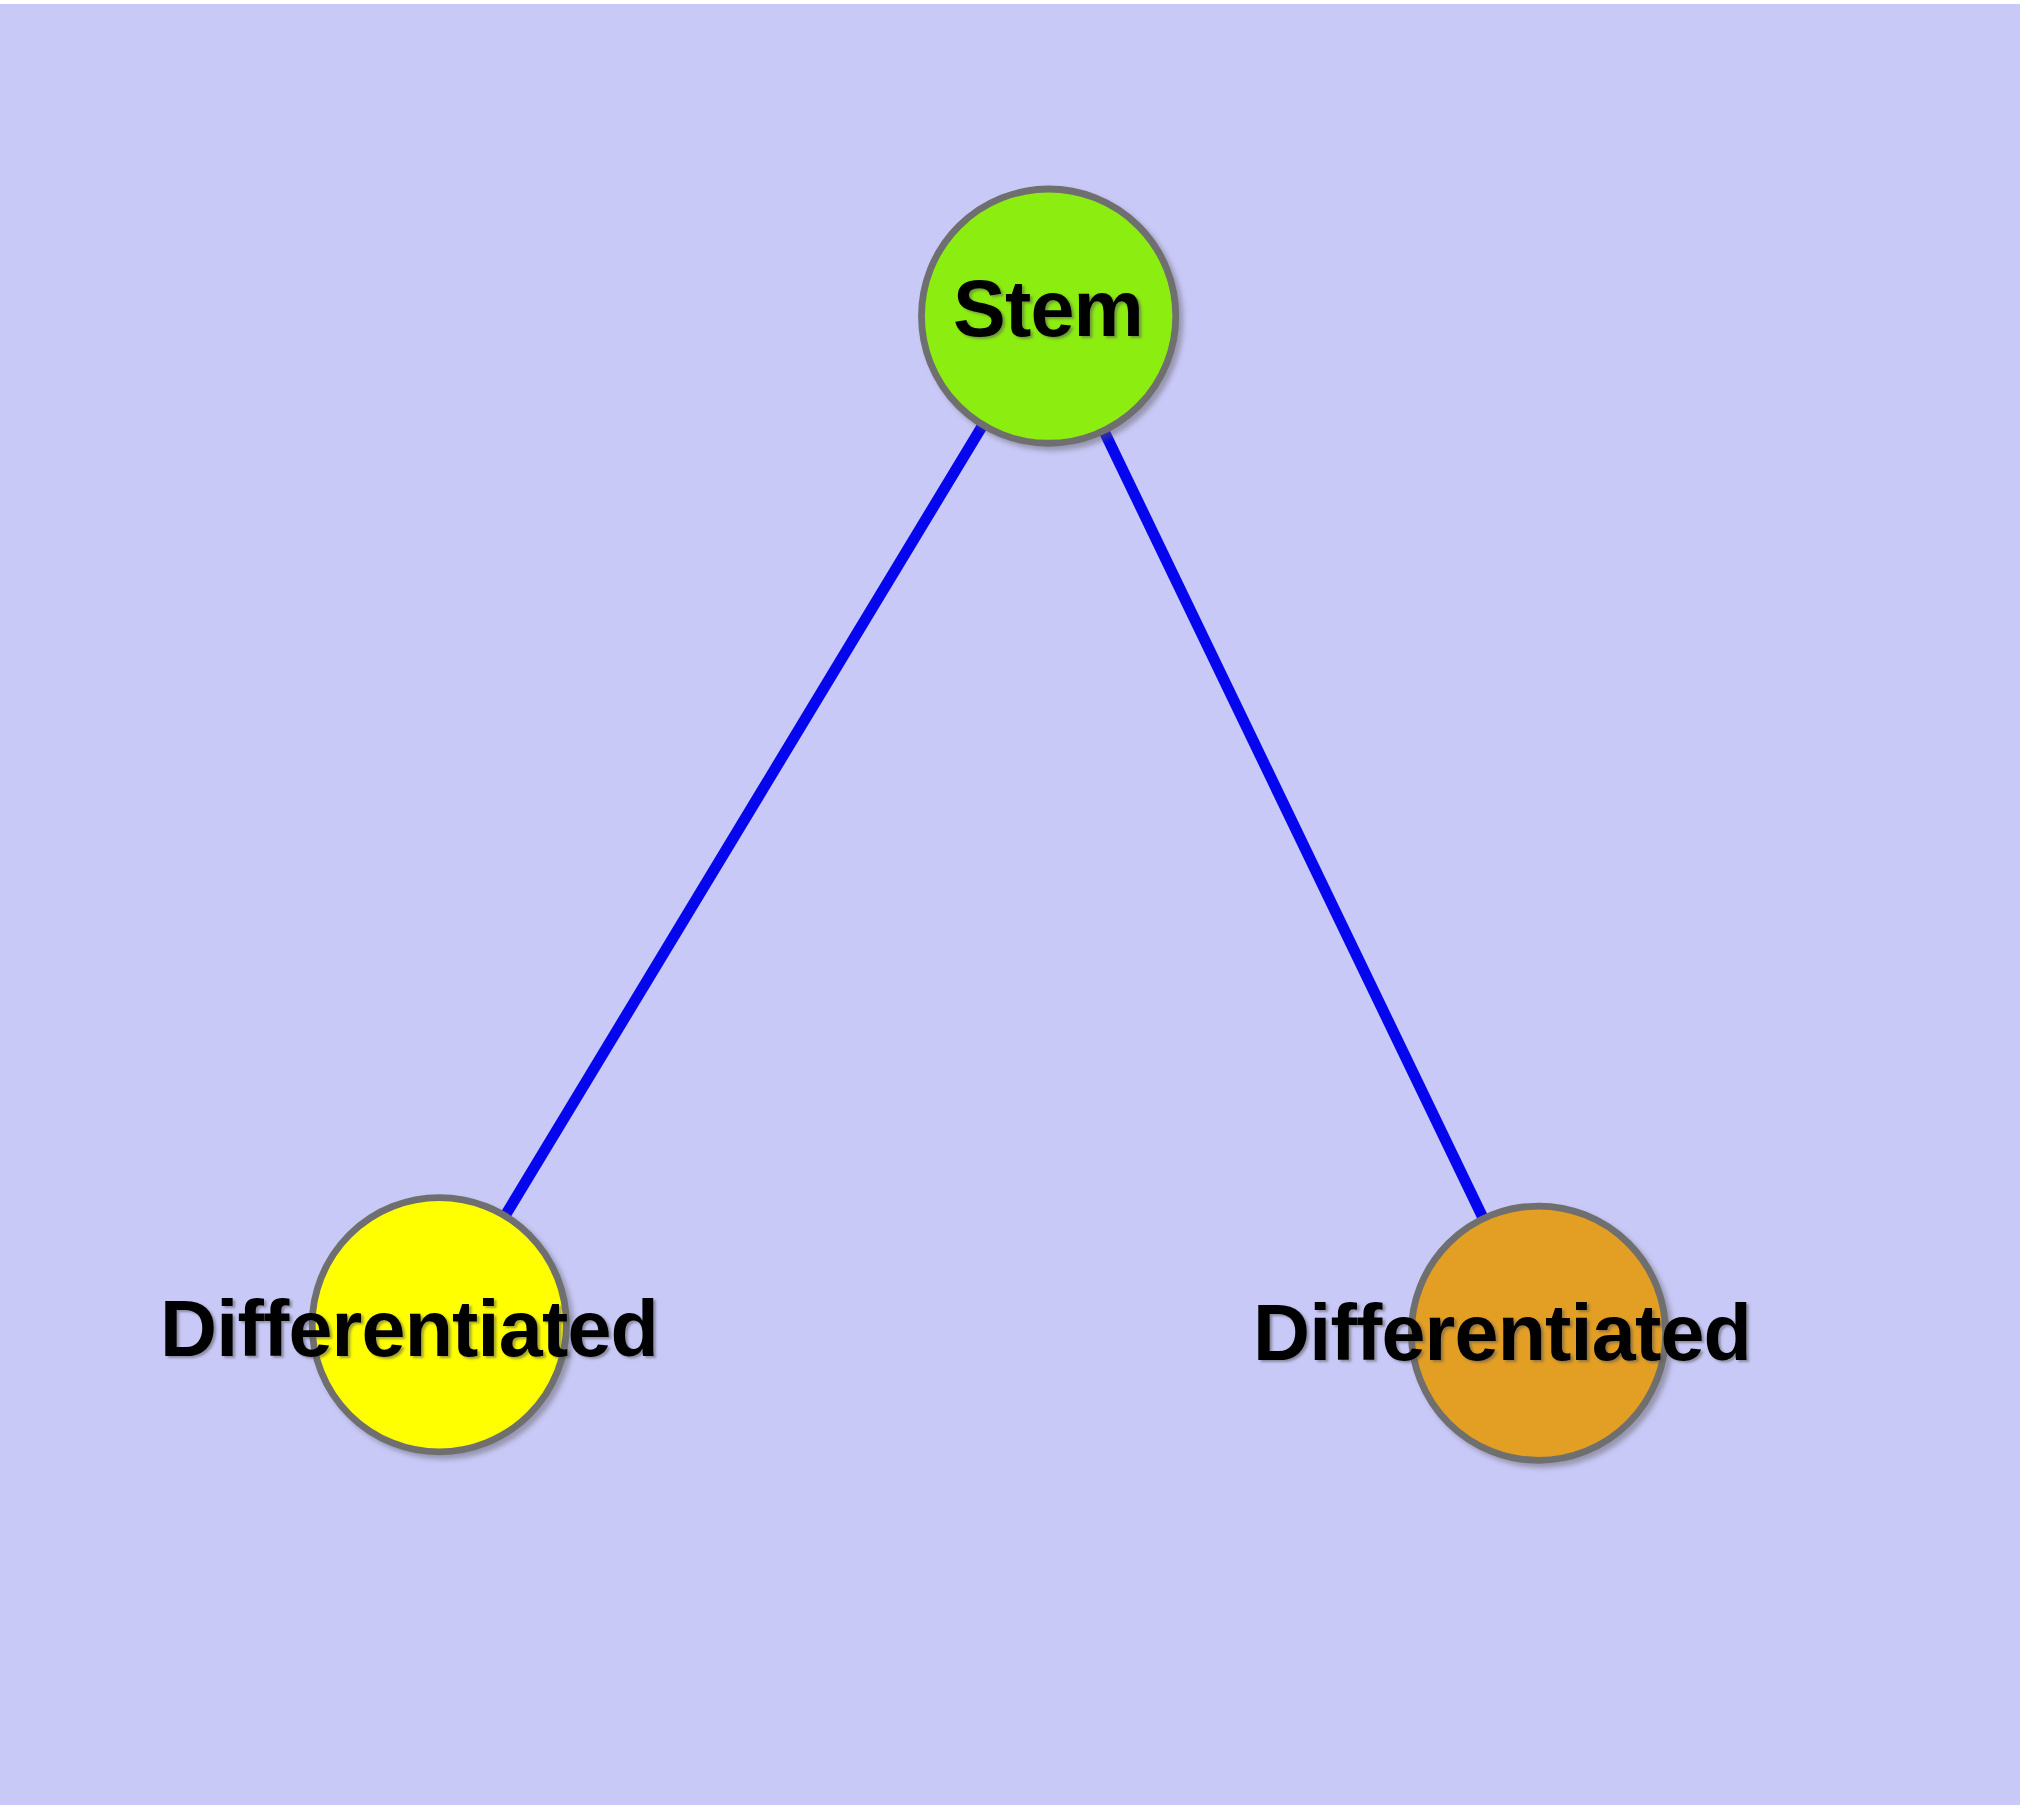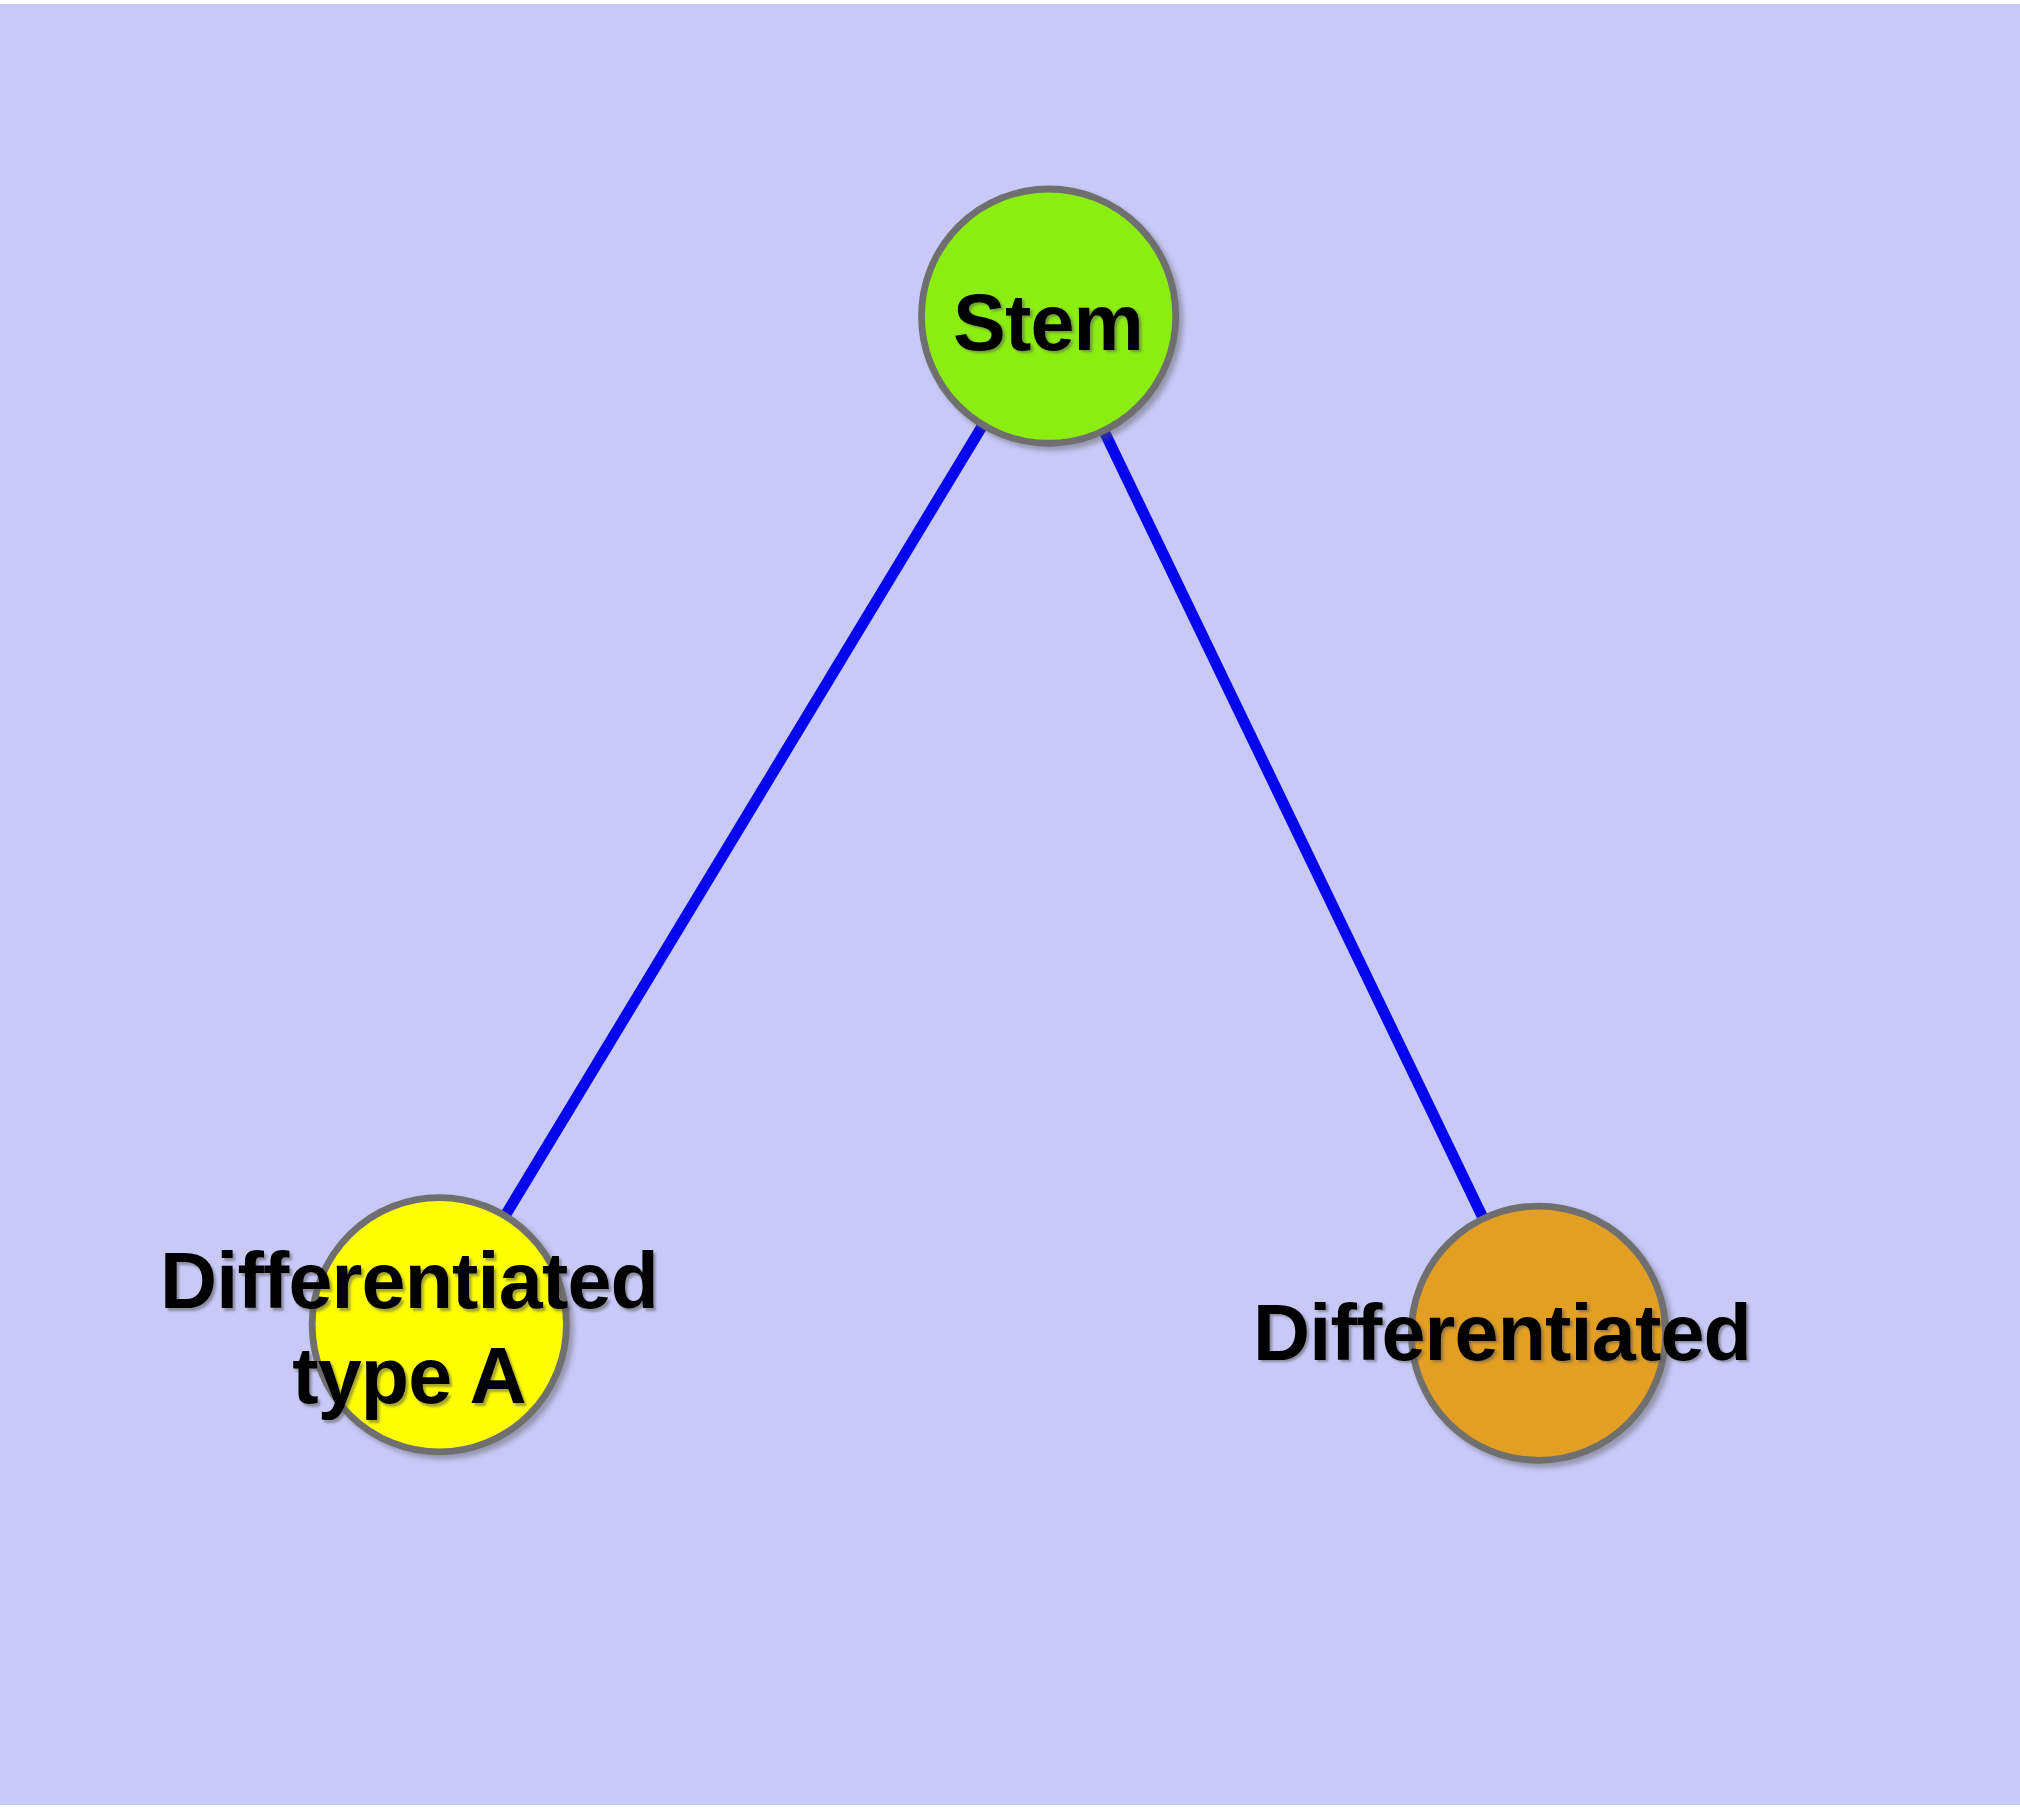--- a/index.html
+++ b/index.html
@@ -64,25 +64,24 @@
 <svg class="graph" viewBox="0 0 2384 2138" xmlns="http://www.w3.org/2000/svg">
 
   <line x1="1237" y1="373" x2="518" y2="1563" stroke-width="13" stroke="#0505EE"></line>
   <line x1="1237" y1="373" x2="1815" y2="1573" stroke-width="13" stroke="#0505EE"></line>
 
   <circle class="node-circle" cx="1237" cy="373" r="150" stroke-width="8" fill="#8BEE10" stroke="#6F6F6F"></circle>
   <circle class="node-circle" cx="518" cy="1563" r="150" stroke-width="8" fill="#FFFF00" stroke="#6F6F6F"></circle>
   <circle class="node-circle" cx="1815" cy="1573" r="150" stroke-width="8" fill="#E39E24" stroke="#6F6F6F"></circle>
 </svg>
 
-<div class="node-label" style="left:1048px; top:322px;">
+<div class="node-label" style="left:1048px; top:308px;">
   <span class="line">Stem</span>
 </div>
 
 <div class="node-label" style="left:409px; top:1328px;">
   <span class="line">Differentiated</span>
-  <span class="line">type A</span>
 </div>
 
 <div class="node-label" style="left:1502px; top:1332px;">
   <span class="line">Differentiated</span>
 </div>
 
 
 </body></html>

